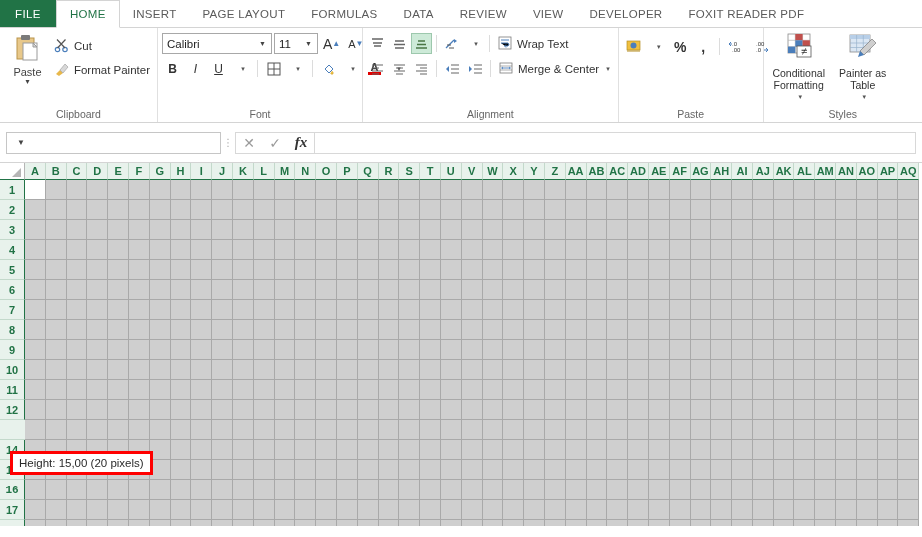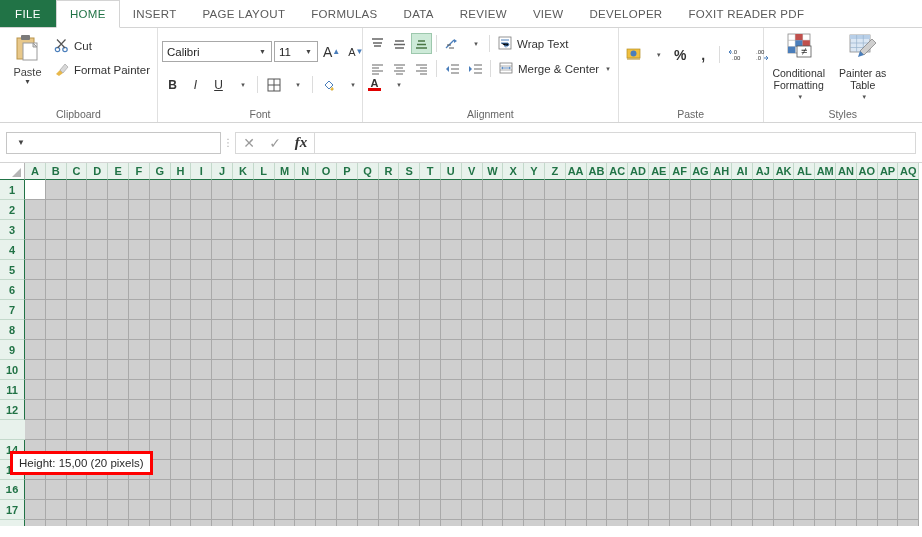--- a/index.html
+++ b/index.html
@@ -88,21 +88,21 @@
     display: flex; align-items: center; gap: 4px;
     font-size: 11.5px; color: #333;
     height: 21px; padding: 0 3px;
     white-space: nowrap;
   }
   .cmd .ic { width: 16px; height: 16px; display: flex; align-items: center; justify-content: center; }
   .mini-caret { font-size: 7px; color: #555; margin-left: 3px; }
 
   
   .g-font { width: 205px; }
-  .font-row { display: flex; align-items: center; gap: 2px; padding: 2px 0; margin-top: 8px; }
+  .font-row { display: flex; align-items: center; gap: 2px; padding: 2px 0; }
   .combo {
     display: flex; align-items: center;
     border: 1px solid #a8a8a8; background: #fff;
     height: 21px; font-size: 11.5px; color: #222;
     padding: 0 2px 0 4px;
   }
   .combo .v { flex: 1; }
   .combo .cv { font-size: 7px; color: #444; padding: 0 3px; }
   .fname { width: 110px; }
   .fsize { width: 44px; }

